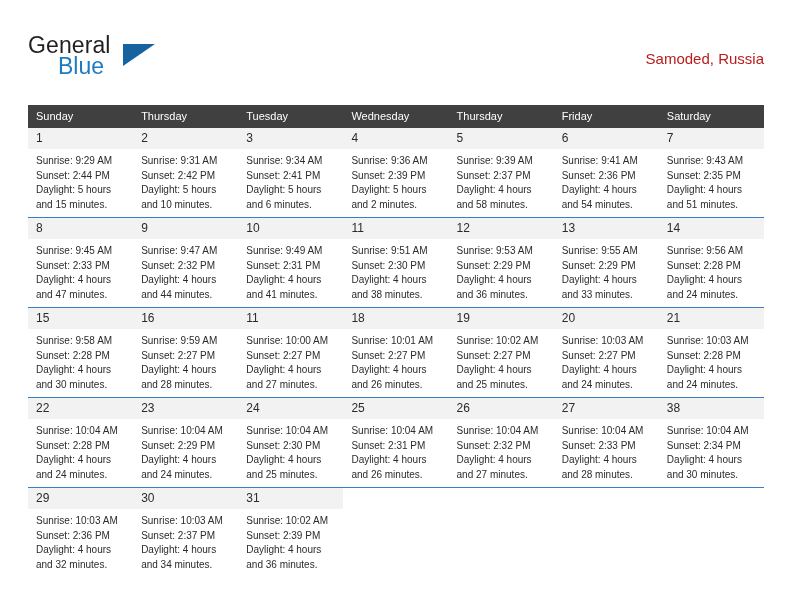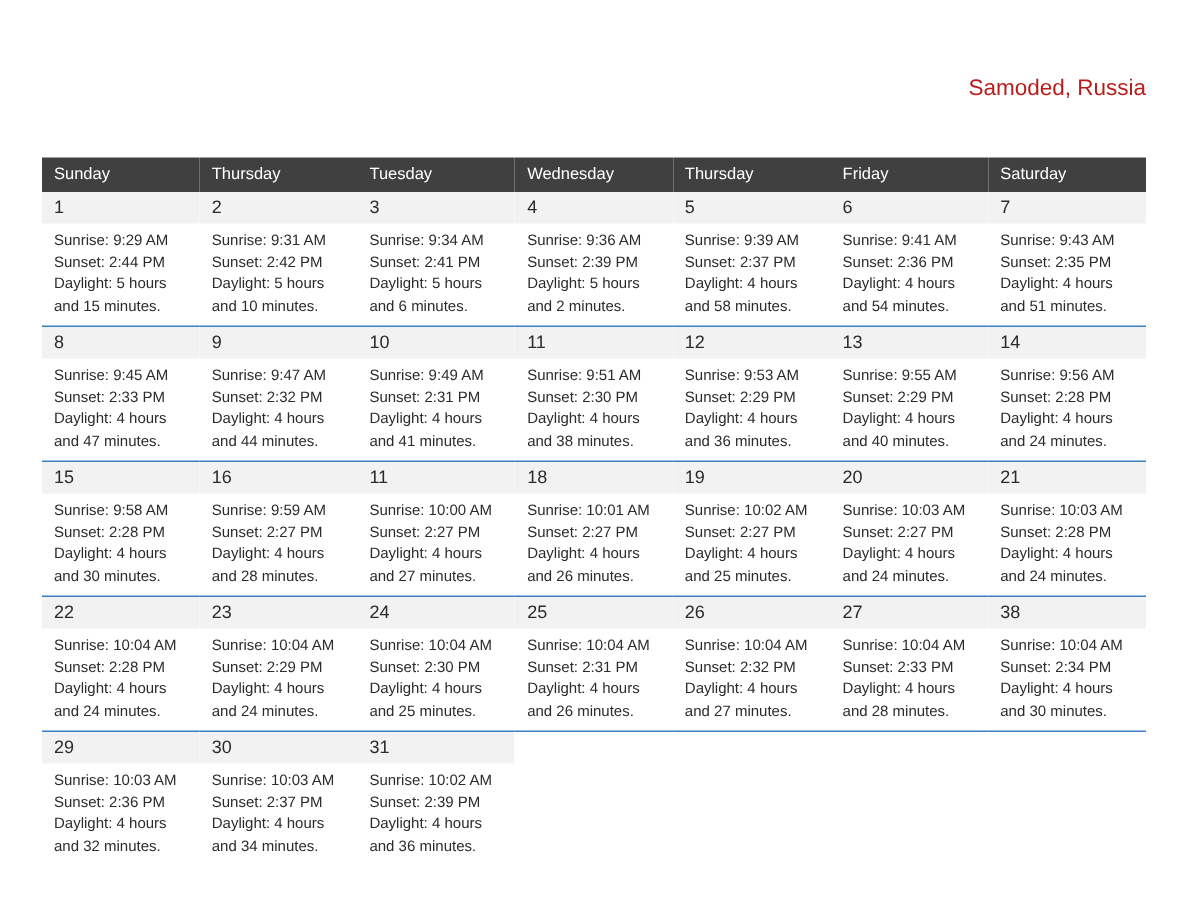--- a/index.html
+++ b/index.html
@@ -139,20 +139,25 @@
     background: #ffffff;
   }
 </style>
 </head>
 <body>
 
 <div class="page">
 
   <div class="header">
 
+    <div class="brand">
+      <span class="brand-general">General</span>
+      <span class="brand-triangle"></span>
+      <span class="brand-blue">Blue</span>
+    </div>
 
     <div class="title-block">
       <div class="cal-subtitle">Samoded, Russia</div>
     </div>
 
   </div>
 
   <table class="calendar">
     <thead>
       <tr>
@@ -276,21 +281,21 @@
               <div>Daylight: 4 hours</div>
               <div>and 36 minutes.</div>
             </div>
           </td>
           <td>
             <div class="daynum">13</div>
             <div class="cell-body">
               <div>Sunrise: 9:55 AM</div>
               <div>Sunset: 2:29 PM</div>
               <div>Daylight: 4 hours</div>
-              <div>and 40 minutes.</div>
+              <div>and 33 minutes.</div>
             </div>
           </td>
           <td>
             <div class="daynum">14</div>
             <div class="cell-body">
               <div>Sunrise: 9:56 AM</div>
               <div>Sunset: 2:28 PM</div>
               <div>Daylight: 4 hours</div>
               <div>and 24 minutes.</div>
             </div>

